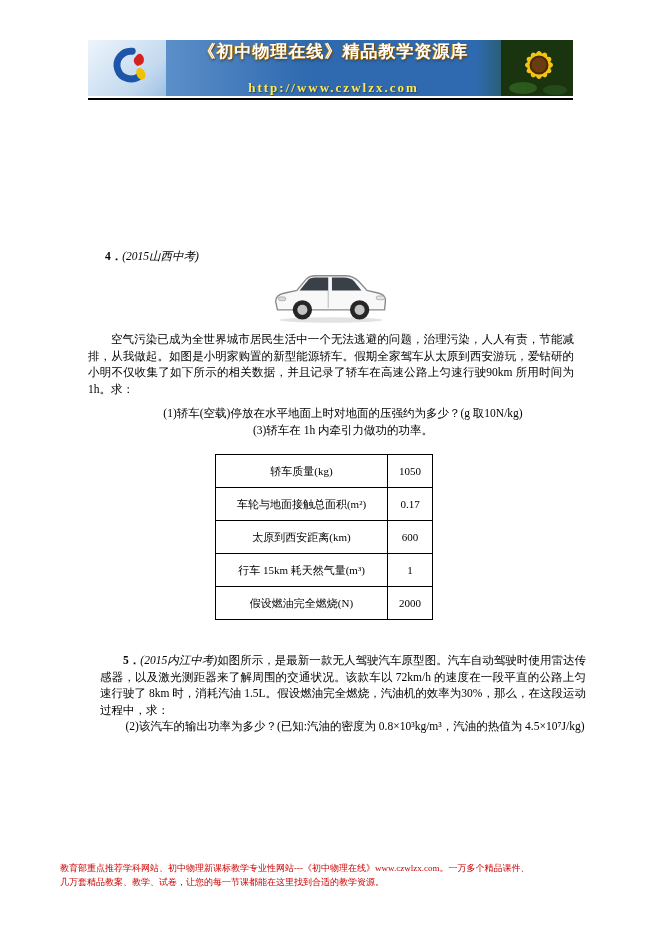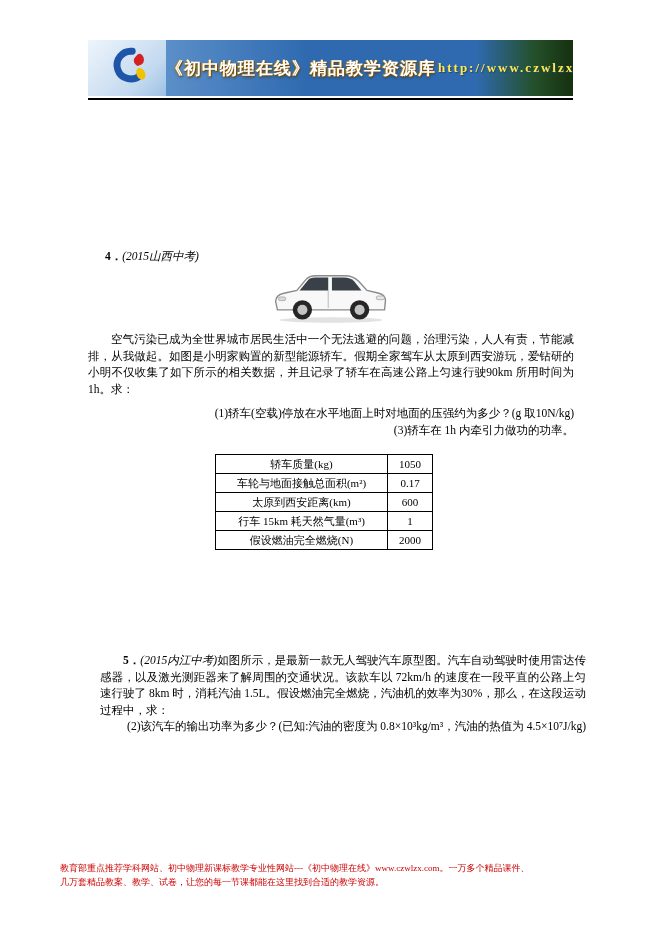--- a/index.html
+++ b/index.html
@@ -13,50 +13,50 @@
   
   .banner {
     position:absolute; left:88px; top:40px; width:485px; height:56px;
     display:flex; align-items:stretch; overflow:hidden;
     background:linear-gradient(90deg,#aac8e9 0%, #5b8fc9 16%, #2f6ab0 45%, #2f6ab0 80%, #24502a 92%, #16300f 100%);
   }
   .banner-logo {
     width:78px; flex:0 0 78px; display:flex; align-items:center; justify-content:center;
     background:linear-gradient(135deg,#eef5fc 0%, #c3d9ef 70%, #9dc0e4 100%);
   }
-  .banner-center { flex:1; display:flex; flex-direction:row; align-items:center; justify-content:center; gap:2px; }
+  .banner-center { flex:1; display:flex; flex-direction:column; align-items:center; justify-content:space-between; gap:2px; }
   .banner-title {
     font-size:17px; font-weight:bold; color:#fff; letter-spacing:1px; white-space:nowrap;
     text-shadow:1px 1px 0 #7a4a00, -1px 0 0 #b8860b, 0 2px 3px rgba(0,0,0,.35);
   }
   .banner-url {
     font-size:13px; font-weight:bold; color:#ffe94d; letter-spacing:2px;
     text-shadow:1px 1px 1px #23456e;
   }
   .banner-flower { width:72px; flex:0 0 72px; background:#16300f; display:flex; align-items:center; justify-content:center; }
   .header-rule { position:absolute; left:88px; top:98px; width:485px; border-top:2px solid #000; }
 
   
   .q4-block { position:absolute; left:88px; top:248px; width:486px; font-size:11.5px; line-height:16.5px; text-align:justify; }
   .q5-block { position:absolute; left:100px; top:652px; width:486px; font-size:11.5px; line-height:16.5px; text-align:justify; }
   .q-head { padding-left:17px; }
   .q-num { font-weight:bold; }
   .q-src { font-style:italic; }
   .car-figure { width:122px; margin:2px auto 2px auto; text-align:center; }
   .para { text-indent:2em; }
-  .sub-item { padding-left:24px; text-align:right; }
+  .sub-item { padding-left:24px; text-align:center; }
   .q4-items { margin-top:8px; }
 
   
   .data-table {
     border-collapse:collapse; margin:16px 0 0 127px;
     font-size:11px; text-align:center;
   }
   .data-table td {
-    border:1px solid #000; height:19px; padding:0 4px; vertical-align:middle;
+    border:1px solid #000; height:33px; padding:0 4px; vertical-align:middle;
   }
   .data-table td.lbl { width:172px; }
   .data-table td.val { width:45px; }
 
   
   .footer {
     position:absolute; left:60px; top:862px; width:548px;
     color:#cc0000; font-size:9px; line-height:13.5px; text-align:left;
   }
 </style>

